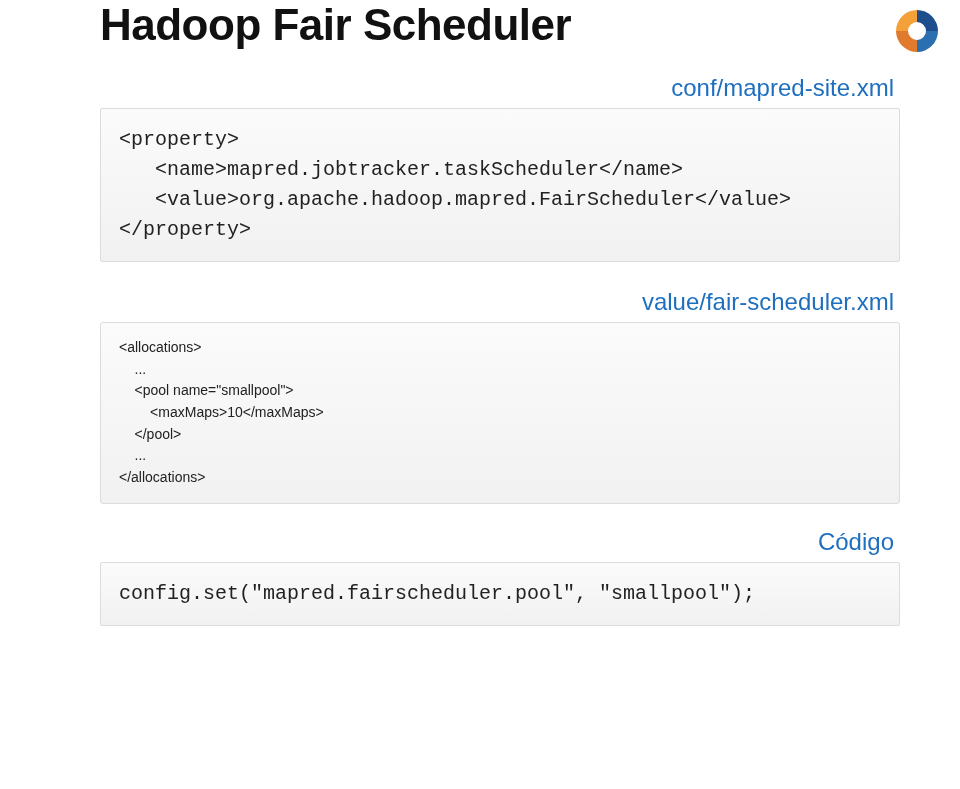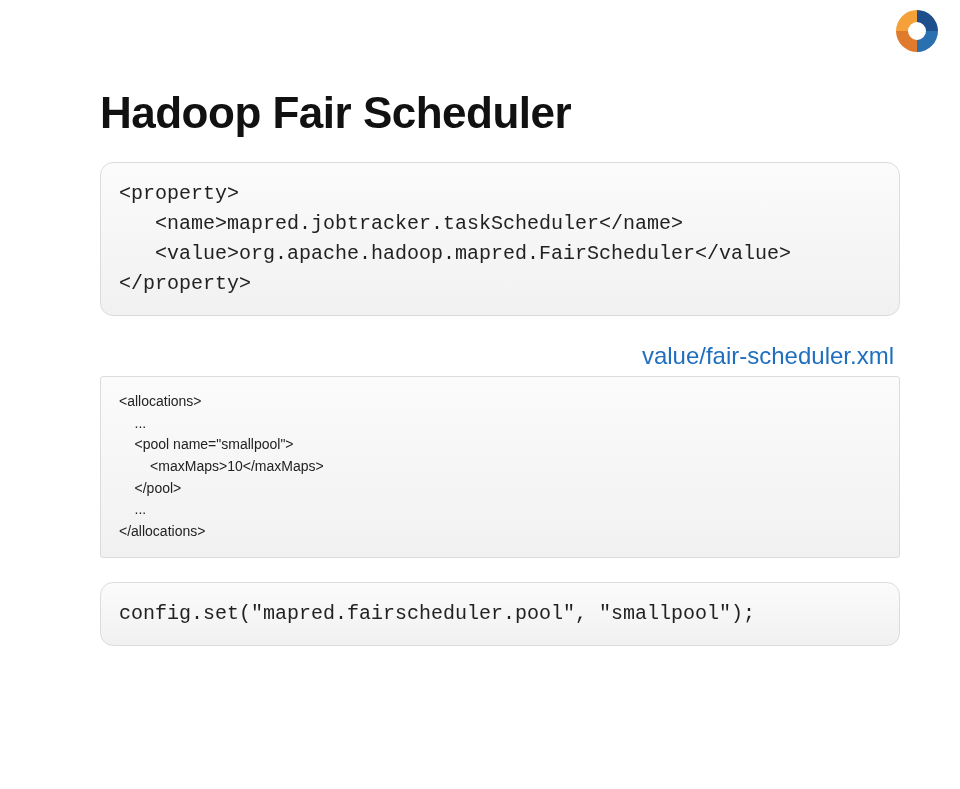--- a/index.html
+++ b/index.html
@@ -1,24 +1,24 @@
 <!DOCTYPE html>
 <html><head>
 <meta charset="utf-8">
 <style>
   * { box-sizing: border-box; margin: 0; padding: 0; }
   html, body { width: 960px; height: 789px; background: #fff; font-family: "Helvetica Neue", Helvetica, Arial, sans-serif; }
   .page { width: 960px; height: 789px; position: relative; padding: 0 60px 0 100px; }
   .logo { position: absolute; top: 6px; right: 18px; width: 50px; height: 50px; }
-  h1.title { font-size: 44px; font-weight: 700; color: #111; padding-top: 88px; margin-bottom: 24px; letter-spacing: -0.5px; }
+  h1.title { font-size: 44px; font-weight: 700; color: #111; margin-bottom: 24px; letter-spacing: -0.5px; }
   .label { text-align: right; color: #1f6fbf; font-size: 24px; margin-bottom: 6px; padding-right: 6px; }
   .codebox {
     background: linear-gradient(#fbfbfb, #f1f1f1);
     border: 1px solid #dcdcdc;
-    border-radius: 13px;
+    border-radius: 2px;
     padding: 16px 18px;
     margin-bottom: 26px;
     font-family: "Courier New", Courier, monospace;
     font-size: 20px;
     line-height: 1.5;
     color: #222;
     white-space: pre;
     overflow: hidden;
   }
   .sansbox {
@@ -41,29 +41,31 @@
 
   <svg class="logo" viewBox="0 0 50 50">
     <path d="M25 4 A21 21 0 0 1 46 25 L34 25 A9 9 0 0 0 25 16 Z" fill="#1f4e8c"></path>
     <path d="M46 25 A21 21 0 0 1 25 46 L25 34 A9 9 0 0 0 34 25 Z" fill="#2a6fb0"></path>
     <path d="M25 46 A21 21 0 0 1 4 25 L16 25 A9 9 0 0 0 25 34 Z" fill="#e07b2e"></path>
     <path d="M4 25 A21 21 0 0 1 25 4 L25 16 A9 9 0 0 0 16 25 Z" fill="#f4a13a"></path>
   </svg>
 
   <h1 class="title">Hadoop Fair Scheduler</h1>
 
+  <div class="label">conf/mapred-site.xml</div>
   <div class="codebox">&lt;property&gt;
    &lt;name&gt;mapred.jobtracker.taskScheduler&lt;/name&gt;
    &lt;value&gt;org.apache.hadoop.mapred.FairScheduler&lt;/value&gt;
 &lt;/property&gt;</div>
 
   <div class="label">value/fair-scheduler.xml</div>
   <div class="sansbox">&lt;allocations&gt;
     ...
     &lt;pool name="smallpool"&gt;
         &lt;maxMaps&gt;10&lt;/maxMaps&gt;
     &lt;/pool&gt;
     ...
 &lt;/allocations&gt;</div>
 
+  <div class="label">Código</div>
   <div class="codebox">config.set("mapred.fairscheduler.pool", "smallpool");</div>
 
 </div>
 
 </body></html>

